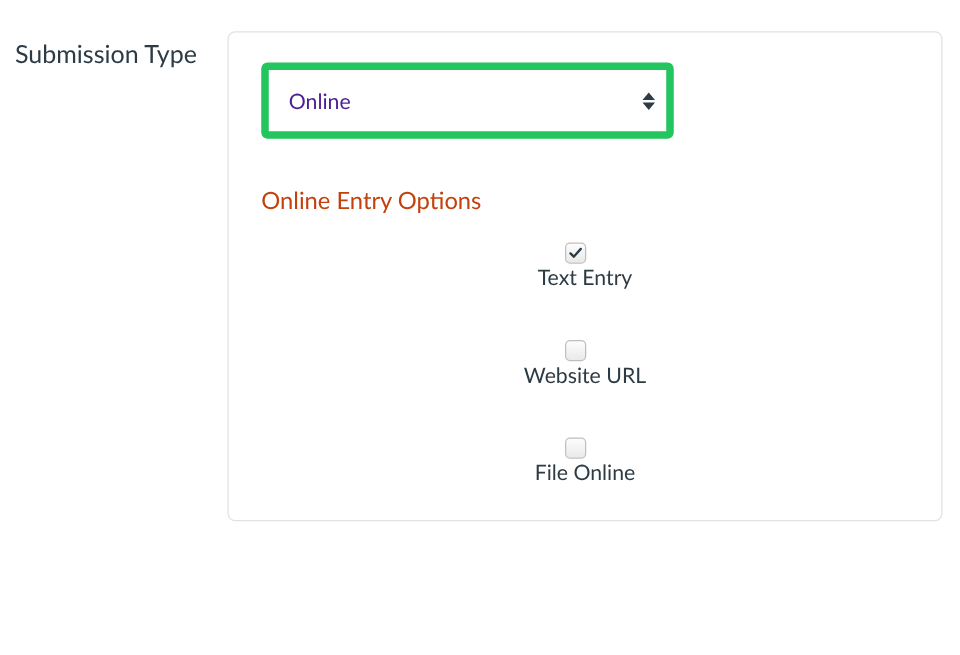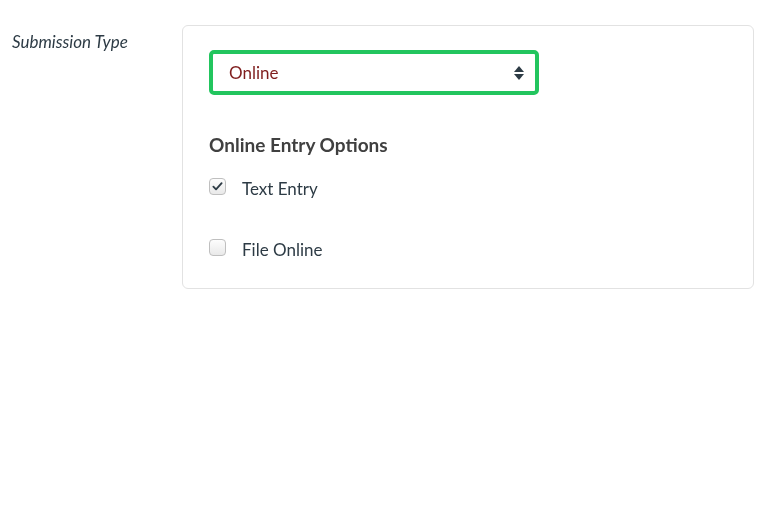--- a/index.html
+++ b/index.html
@@ -12,43 +12,42 @@
       background: #fff;
     }
     .form-row {
       display: flex;
       align-items: flex-start;
       padding: 25px 12px 0 12px;
     }
     .form-label {
       width: 170px;
       padding-top: 6px;
-      font-size: 17px;
+      font-size: 20px;
       color: #2d3b45;
-      font-style: italic;
     }
     .form-panel {
       flex: 0 0 572px;
       border: 1px solid #e2e2e2;
       border-radius: 6px;
       padding: 24px 26px 28px 26px;
     }
     .select-wrap {
       position: relative;
       width: 330px;
     }
     .select {
       width: 100%;
-      height: 45px;
-      border: 4px solid #22c55e;
+      height: 61px;
+      border: 6px solid #22c55e;
       border-radius: 5px;
       background: #fff;
       padding: 0 40px 0 16px;
       font-size: 17px;
-      color: #7f1d1d;
+      color: #4c1d95;
       text-align: left;
       display: flex;
       align-items: center;
       cursor: pointer;
     }
     .select-caret {
       position: absolute;
       right: 14px;
       top: 50%;
       transform: translateY(-50%);
@@ -68,29 +67,30 @@
       margin-bottom: 2px;
     }
     .caret-down {
       width: 0; height: 0;
       border-left: 5px solid transparent;
       border-right: 5px solid transparent;
       border-top: 6px solid #2d3b45;
     }
     .section-heading {
       font-size: 19px;
-      font-weight: 700;
-      color: #404040;
+      font-weight: 400;
+      color: #c2410c;
       margin-top: 38px;
       margin-bottom: 22px;
     }
     .option-row {
       display: flex;
-      align-items: flex-start;
+      align-items: center;
       margin-bottom: 40px;
+      flex-direction: column;
     }
     .option-row:last-child {
       margin-bottom: 0;
     }
     .cb {
       width: 17px;
       height: 17px;
       border: 1px solid #bfbfbf;
       border-radius: 4px;
       background: linear-gradient(#fdfdfd, #e9e9e9);
@@ -136,20 +136,26 @@
 
     <div class="option-row">
       <span class="cb checked">
         <svg class="check" width="11" height="11" viewBox="0 0 12 12">
             <path d="M1.5 6.2 L4.4 9.1 L10.5 2.3" stroke="#2d3b45" stroke-width="2" fill="none" stroke-linecap="round" stroke-linejoin="round"></path>
           </svg>
       </span>
       <span class="option-label">Text Entry</span>
     </div>
 
+    <div class="option-row">
+      <span class="cb">
+        
+      </span>
+      <span class="option-label">Website URL</span>
+    </div>
 
 
     <div class="option-row">
       <span class="cb">
         
       </span>
       <span class="option-label">File Online</span>
     </div>
 
 

